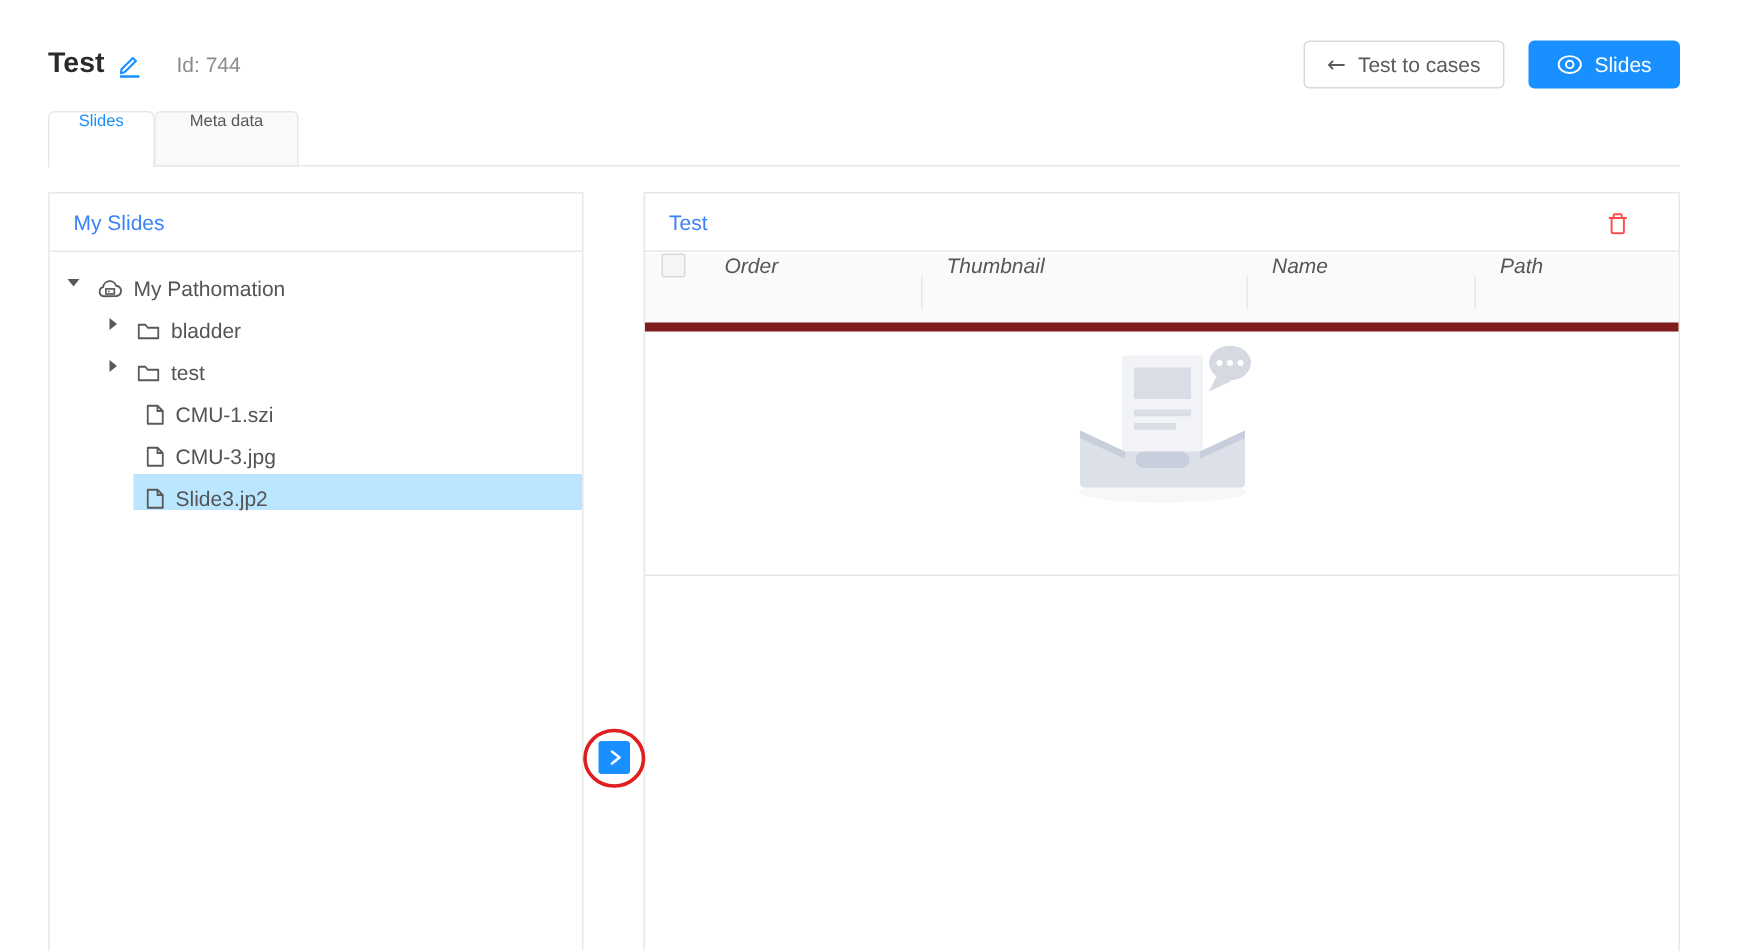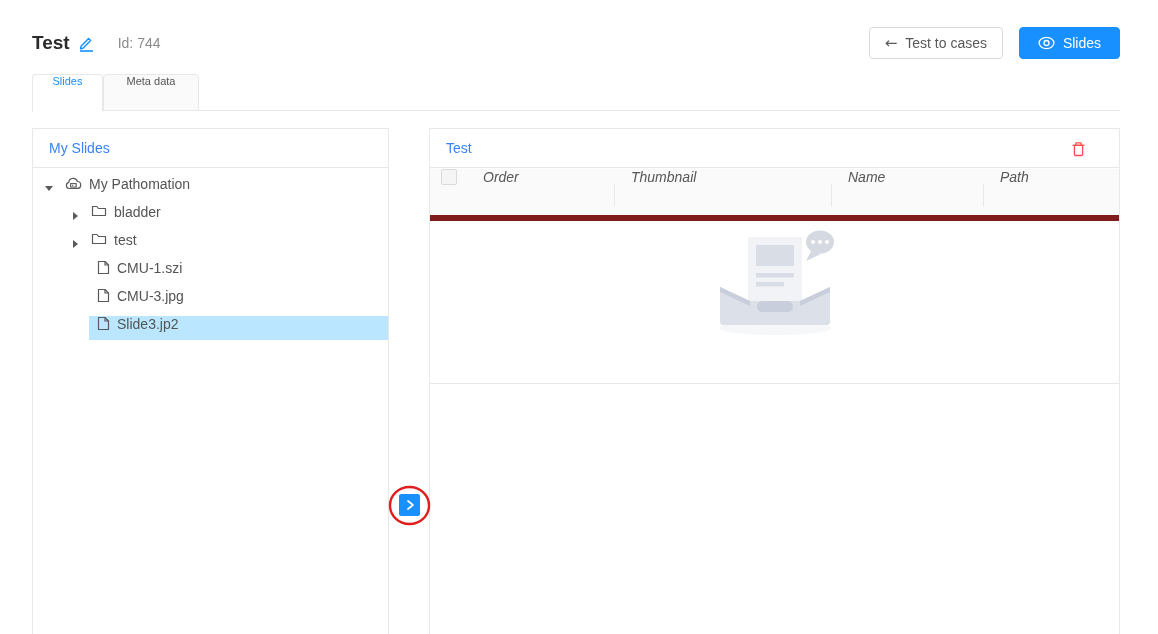--- a/index.html
+++ b/index.html
@@ -36,21 +36,21 @@
 
   
   .tree { padding-top: 6px; }
   .tree-row { height: 28px; display: flex; align-items: center; cursor: pointer; }
   .tree-row.lvl0 { padding-left: 8px; }
   .tree-row.lvl1 { padding-left: 34px; }
   .tree-row.filerow { padding-left: 56px; }
   .caret-slot { width: 16px; display: flex; align-items: center; justify-content: center; flex: 0 0 16px; }
   .caret-down { width: 0; height: 0; border-left: 4px solid transparent; border-right: 4px solid transparent; border-top: 5px solid #595959; }
   .caret-right { width: 0; height: 0; border-top: 4px solid transparent; border-bottom: 4px solid transparent; border-left: 5px solid #595959; }
-  .node { display: flex; align-items: flex-start; flex: 1; height: 24px; padding-left: 2px; }
+  .node { display: flex; align-items: flex-end; flex: 1; height: 24px; padding-left: 2px; }
   .node .ticon { margin-left: 6px; display: inline-flex; flex: 0 0 auto; }
   .node .tlabel { margin-left: 7px; color: #545454; white-space: nowrap; }
   .node.selected { background: #bae7ff; }
 
   
   .thead { position: absolute; left: 0; top: 40px; width: 689px; height: 52px; background: #fafafa;
            border-bottom: 6px solid #7f1d1d; display: flex; color: #565656; font-style: italic; }
   .th-sel { width: 37px; display: flex; justify-content: center; }
   .checkbox { width: 16px; height: 16px; background: #f5f5f5; border: 1px solid #d9d9d9; border-radius: 2px; cursor: not-allowed; }
   .th { padding-left: 16px; }

